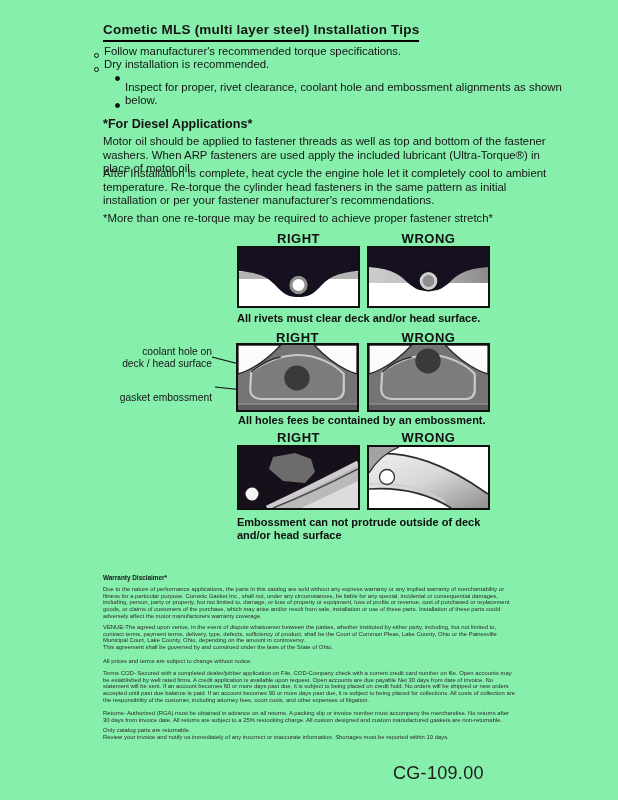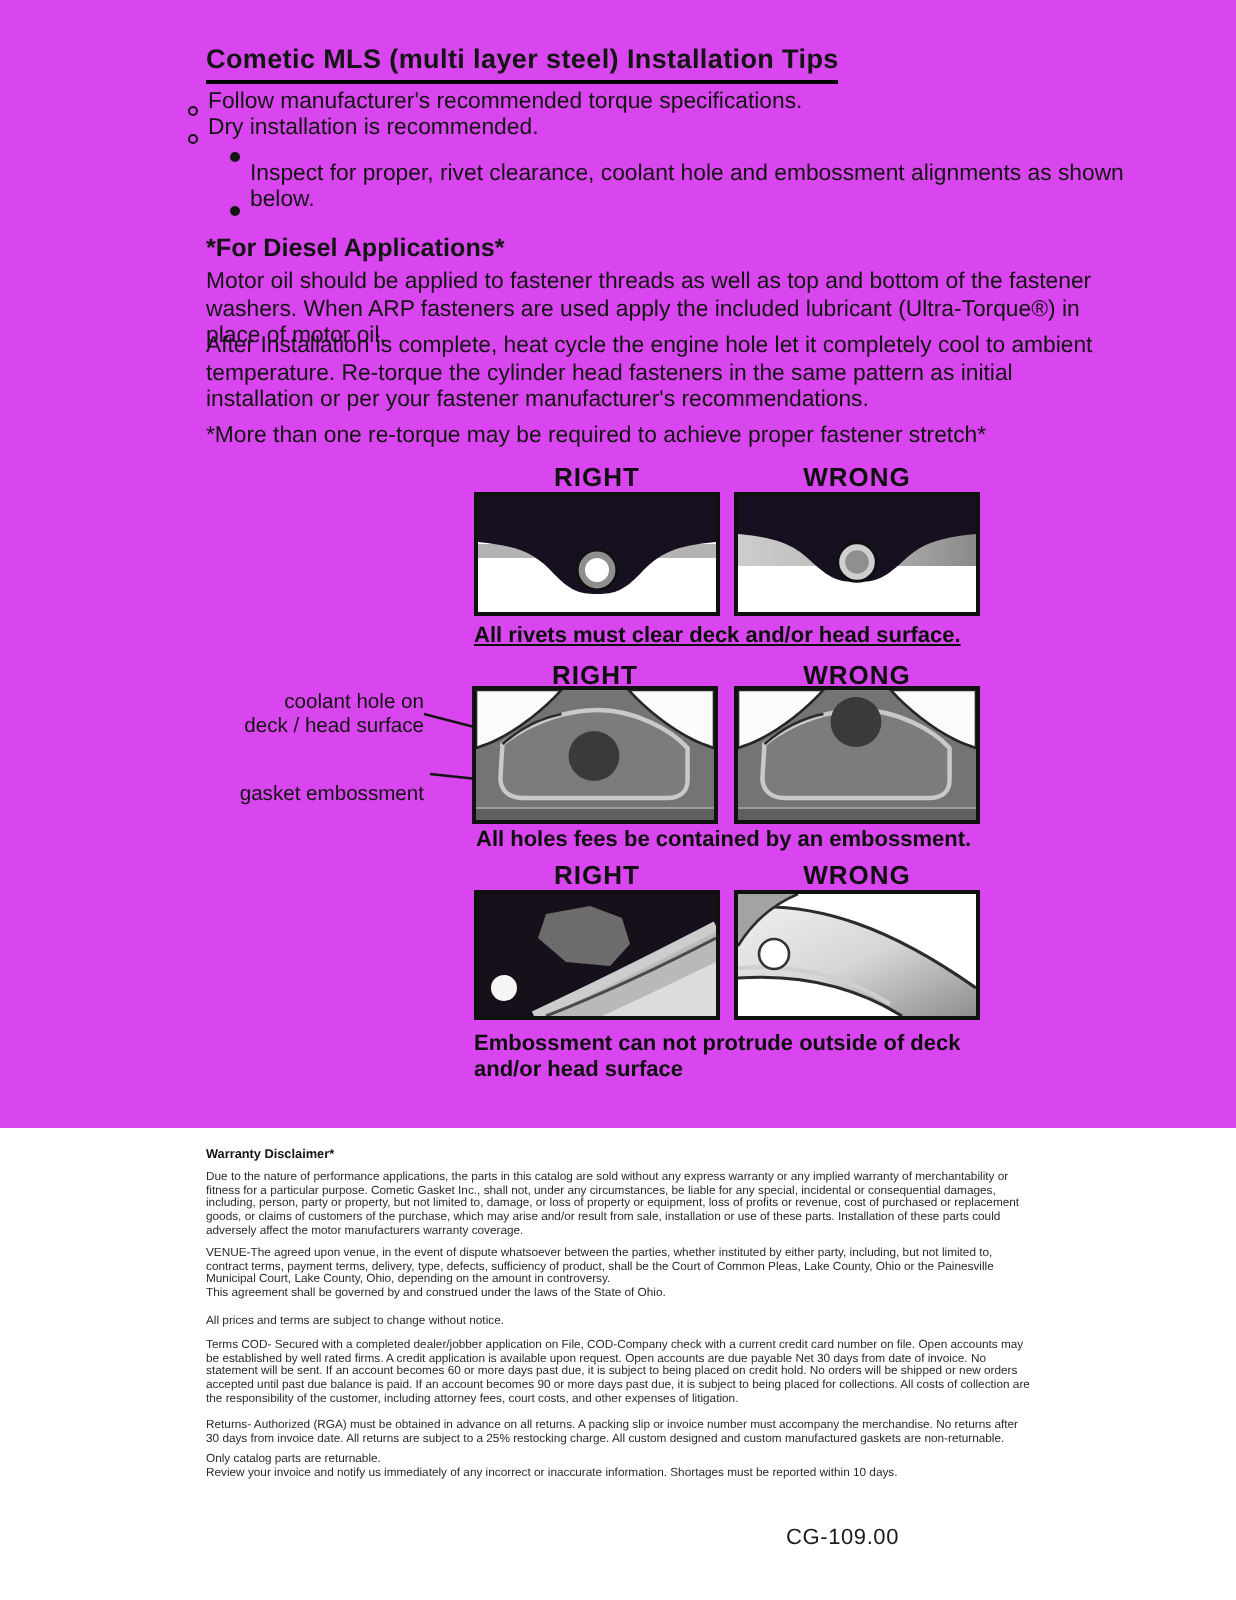--- a/index.html
+++ b/index.html
@@ -1,19 +1,19 @@
 <!DOCTYPE html>
 <html><head>
 <meta charset="utf-8">
 <style>
   * { margin:0; padding:0; box-sizing:border-box; }
   html,body { width:618px; height:800px; background:#ffffff; overflow:hidden;
               font-family:"Liberation Sans", sans-serif; color:#141414; }
   .abs { position:absolute; }
-  #page { position:relative; width:618px; height:564px; background:#d946ef; }
+  #page { position:relative; width:618px; height:800px; background:#86efac; }
 
   .title { left:103px; top:22px; font-size:13.5px; font-weight:bold;
            border-bottom:2px solid #000; padding-bottom:3px; letter-spacing:.2px; }
 
   .bullets { left:94px; top:45px; width:470px; font-size:11.4px; line-height:13.4px; }
   .brow { display:flex; align-items:flex-end; }
   .mark { width:5px; height:5px; border:1px solid #141414; border-radius:50%;
           margin:4px 5px 0 0; flex:0 0 auto; }
   .mark.fill { background:#141414; }
   .sub { margin-left:21px; }
@@ -30,21 +30,21 @@
   .pre { white-space:pre-line; }
 
   .dlabel { font-size:10.3px; line-height:11.6px; text-align:right; width:94px;
             left:118px; color:#141414; }
 
   .tiny-h { left:103px; top:574px; font-size:6.4px; font-weight:bold; }
   .tiny { left:103px; width:414px; font-size:5.9px; line-height:6.7px; color:#2a2a2a; }
   #tp1 { top:586px; } #tp2 { top:624px; } #tp3 { top:658px; }
   #tp4 { top:670px; } #tp5 { top:710px; } #tp6 { top:727px; }
 
-  .code { left:393px; top:763px; font-size:11px; color:#1c1c1c; letter-spacing:.3px; }
+  .code { left:393px; top:763px; font-size:18px; color:#1c1c1c; letter-spacing:.3px; }
 </style>
 </head>
 <body>
 
 <div id="page">
 
   <div class="abs title">Cometic MLS (multi layer steel) Installation Tips</div>
 
   <div class="abs bullets">
     <div class="brow">
@@ -90,21 +90,21 @@
             <stop offset="1" stop-color="#8a8a8a"></stop>
         </linearGradient>
       </defs>
       <rect width="119" height="58" fill="#ffffff"></rect>
       <rect x="0" y="17" width="119" height="18" fill="url(#gw1)"></rect>
       <path d="M0,0 H119 V19 C99,21 91,24 81,34 C73,41 69,43 59.5,43 C50,43 46,41 38,34 C28,24 20,21 0,19 Z" fill="#171020"></path>
       <circle cx="59.5" cy="33" r="9.6" fill="none" stroke="#101010" stroke-width="1.6"></circle>
       <circle cx="59.5" cy="33" r="7.4" fill="#8f8f8f" stroke="#cfcfcf" stroke-width="3"></circle>
     </svg>
   </div>
-  <div class="abs cap" style="left:237px; top:312px;text-decoration:underline;">All rivets must clear deck and/or head surface.</div>
+  <div class="abs cap" style="left:237px; top:312px;">All rivets must clear deck and/or head surface.</div>
 
   <div class="abs rw" style="left:236px; top:330px;">RIGHT</div>
   <div class="abs rw" style="left:367px; top:330px;">WRONG</div>
 
   <div class="abs dlabel pre" style="top:346px;">coolant hole on
 deck / head surface</div>
   <div class="abs dlabel" style="top:380px;margin-top:12px;">gasket embossment</div>
   <svg class="abs" style="left:125px; top:340px;" width="180" height="60">
     <line x1="87" y1="17" x2="168" y2="38" stroke="#141414" stroke-width="1.2"></line>
     <line x1="90" y1="47" x2="137" y2="52" stroke="#141414" stroke-width="1.2"></line>

